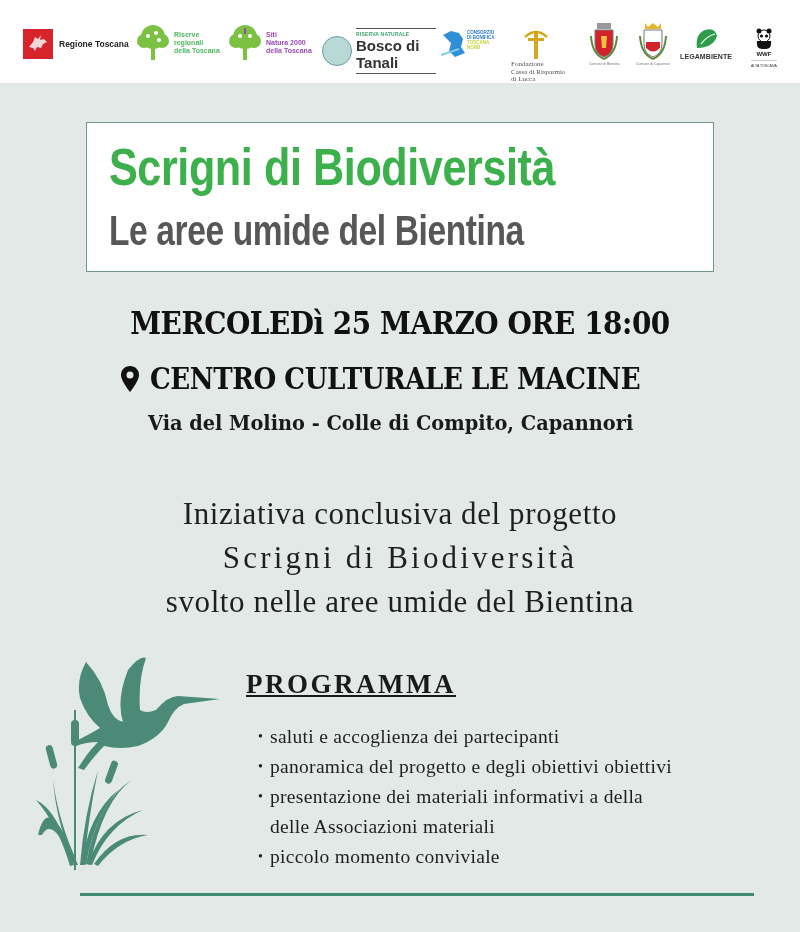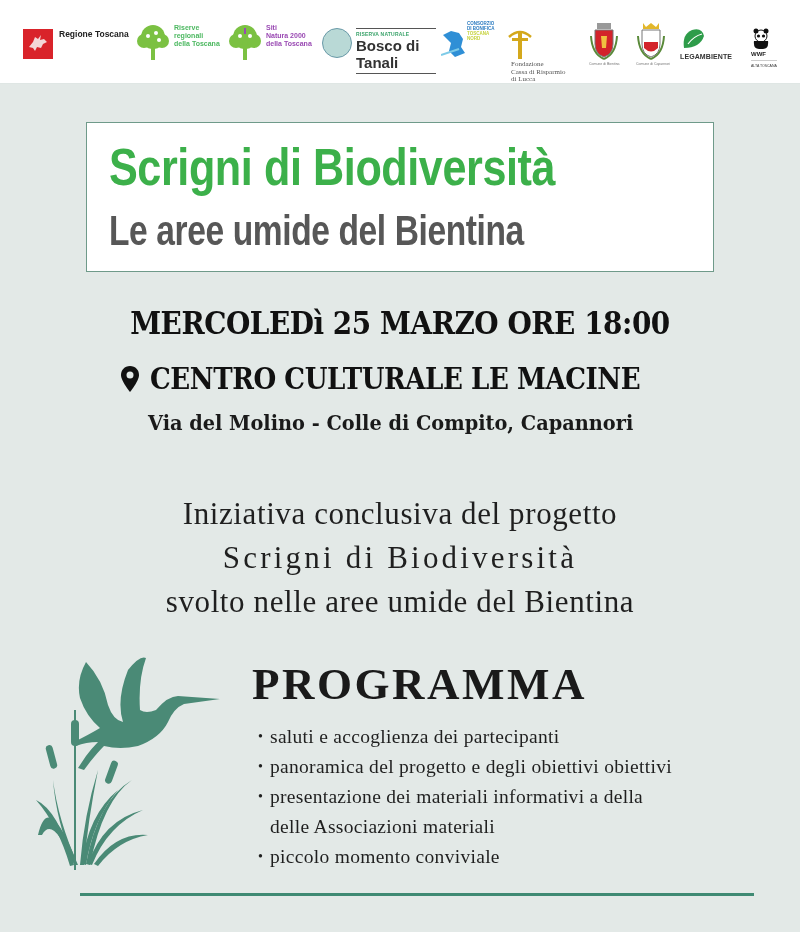--- a/index.html
+++ b/index.html
@@ -9,21 +9,21 @@
     font-family: "DejaVu Serif", serif;
     color: #1a1a1a;
     position: relative;
   }
   
   .logo-bar {
     position: absolute; left: 0; top: 0; width: 800px; height: 84px;
     background: #ffffff;
     border-bottom: 1px solid #dfe6e4;
   }
-  .logo { position: absolute; display: flex; align-items: flex-start; }
+  .logo { position: absolute; display: flex; align-items: center; }
   
   .lg-rt { left: 23px; top: 29px; }
   .rt-box { width: 30px; height: 30px; background: #d9232a; position: relative; }
   .rt-box svg { position: absolute; left: 3px; top: 4px; }
   .rt-label { margin-left: 6px; font-size: 8.5px; font-weight: bold; color: #222; font-family: "Liberation Sans", sans-serif; }
   
   .lg-tree { top: 24px; }
   .tree-icon { width: 34px; height: 38px; }
   .tree-label { margin-left: 4px; font-size: 7px; line-height: 8px; font-weight: bold; font-family: "Liberation Sans", sans-serif; }
   .tree-label.green { color: #4cb860; }
@@ -112,24 +112,25 @@
     text-align: center;
     font-family: "Liberation Serif", serif;
     font-size: 31px; line-height: 44px; color: #1f1f1f;
     letter-spacing: 0.6px;
   }
   .initiative .wide { letter-spacing: 3.2px; }
 
   
   .heron { position: absolute; left: 28px; top: 650px; width: 200px; height: 225px; }
   .prog-title {
-    position: absolute; left: 252px; top: 663px;
+    position: absolute; left: 246px; top: 663px;
     font-family: "Liberation Serif", serif;
-    font-size: 45px; line-height: 42px; color: #1a1a1a;
+    font-size: 27px; line-height: 42px; color: #1a1a1a;
     letter-spacing: 2.5px;
+    text-decoration: underline;
   }
   .prog-list {
     position: absolute; left: 258px; top: 722px; list-style: none;
     font-family: "Liberation Serif", serif;
     font-size: 19.5px; line-height: 30px; color: #1f1f1f;
     letter-spacing: 0.3px;
   }
   .prog-list li { position: relative; padding-left: 12px; white-space: nowrap; }
   .prog-list li .bullet { position: absolute; left: 0; top: 0; font-size: 14px; }
   .bottom-rule {

